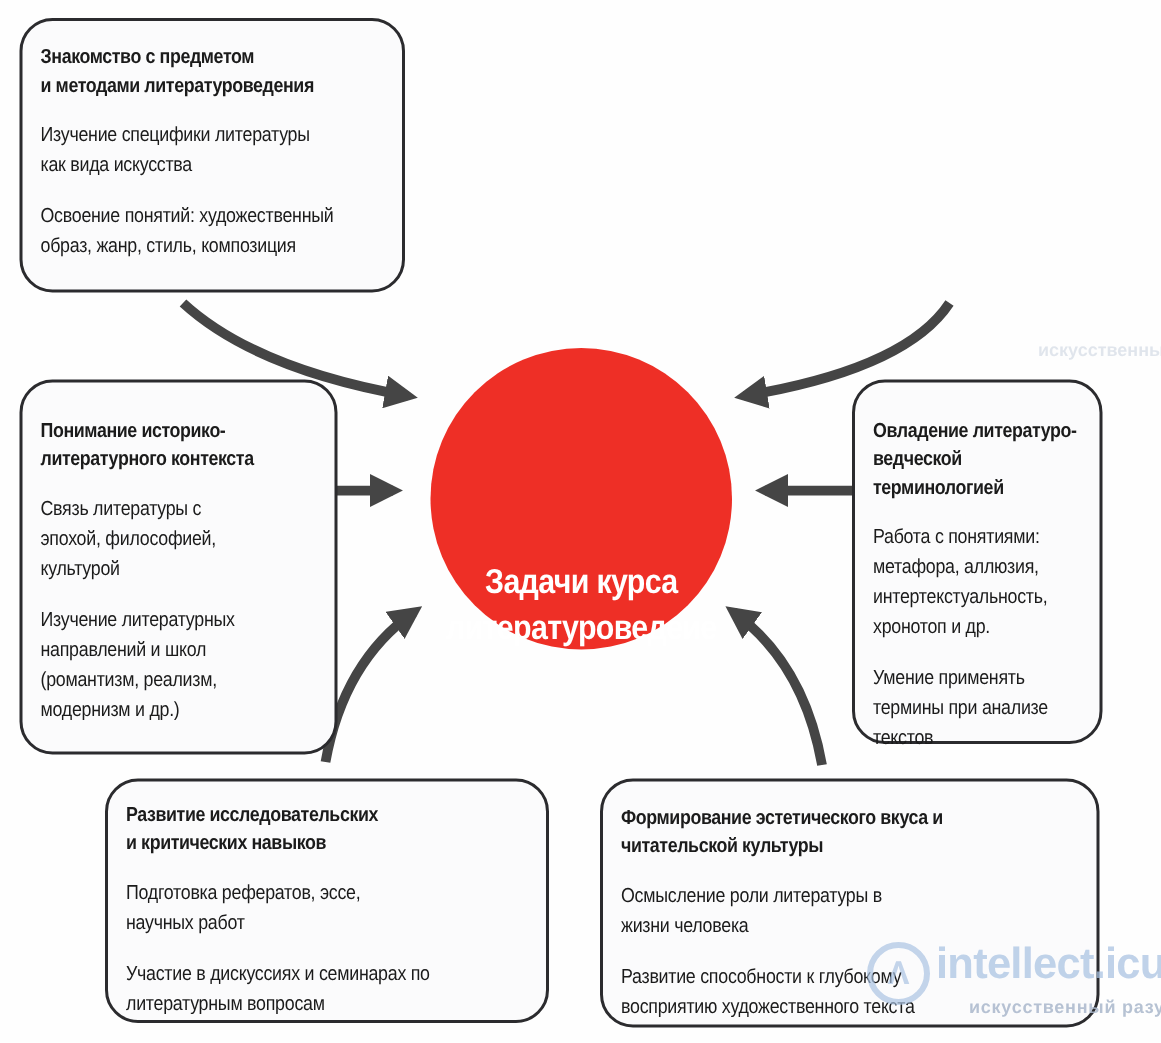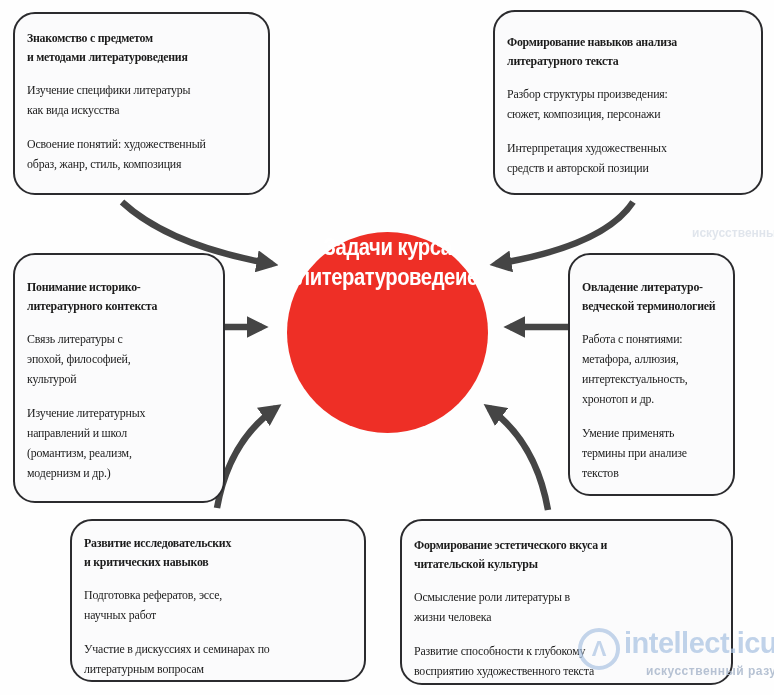--- a/index.html
+++ b/index.html
@@ -6,35 +6,35 @@
     --center-bg:#ee2f26; --arrow-color:#454545; --box-border:#2b2b2e;
     --box-bg:#fbfbfc; --text-color:#1b1b1b; --watermark-color:#a9c2e2; --tagline-color:#aab8cc;
   }
   html,body{margin:0;padding:0;background:#fff;}
   .canvas{
     position:relative;width:774px;height:695px;background:#fefefe;overflow:hidden;
     font-family:"Liberation Sans",sans-serif;color:var(--text-color);
   }
   .node{
     position:absolute;background:var(--box-bg);border:2px solid var(--box-border);
-    border-radius:22px;box-sizing:border-box;padding:14px 10px 10px 12px;font-family:Liberation Serif, serif;
+    border-radius:22px;box-sizing:border-box;padding:14px 10px 10px 12px;
   }
   .node-inner{transform:scaleX(0.88);transform-origin:0 0;width:113.6%;}
   .box-heading{
     font-weight:700;font-size:13.5px;line-height:1.42;letter-spacing:-0.3px;
     white-space:pre-line;margin:0 0 14px 0;
   }
   .box-text{
     font-size:13.5px;line-height:1.48;letter-spacing:-0.2px;
     white-space:pre-line;margin:0 0 14px 0;
   }
   .box-text:last-child{margin-bottom:0;}
   .center-circle{
     position:absolute;left:287px;top:232px;width:201px;height:201px;border-radius:50%;
-    background:var(--center-bg);display:flex;align-items:flex-start;justify-content:center;text-align:center;
+    background:var(--center-bg);display:flex;align-items:flex-end;justify-content:center;text-align:center;
   }
   .center-title{
     color:#fff;font-weight:700;font-size:23px;line-height:1.32;letter-spacing:-0.5px;
     transform:scaleX(0.88);transform-origin:center;white-space:nowrap;
   }
   svg.arrows{position:absolute;left:0;top:0;pointer-events:none;}
   .arrow{fill:none;stroke:var(--arrow-color);stroke-width:6.5;}
   .watermark{position:absolute;left:578px;top:628px;display:flex;align-items:flex-start;opacity:0.85;}
   .wm-logo{
     width:34px;height:34px;border:4px solid var(--watermark-color);border-radius:50%;
@@ -77,30 +77,20 @@
     <div class="node-inner">
       <p class="box-heading">Знакомство с предметом
 и методами литературоведения</p>
       <p class="box-text">Изучение специфики литературы
 как вида искусства</p>
       <p class="box-text">Освоение понятий: художественный
 образ, жанр, стиль, композиция</p>
     </div>
   </div>
 
-  <div class="node" style="left:493px;top:10px;width:270px;height:185px;padding-top:20px;">
-    <div class="node-inner">
-      <p class="box-heading">Формирование навыков анализа
-литературного текста</p>
-      <p class="box-text">Разбор структуры произведения:
-сюжет, композиция, персонажи</p>
-      <p class="box-text">Интерпретация художественных
-средств и авторской позиции</p>
-    </div>
-  </div>
 
   <div class="node" style="left:13px;top:253px;width:212px;height:250px;padding-top:22px;">
     <div class="node-inner">
       <p class="box-heading">Понимание историко-
 литературного контекста</p>
       <p class="box-text">Связь литературы с
 эпохой, философией,
 культурой</p>
       <p class="box-text">Изучение литературных
 направлений и школ

